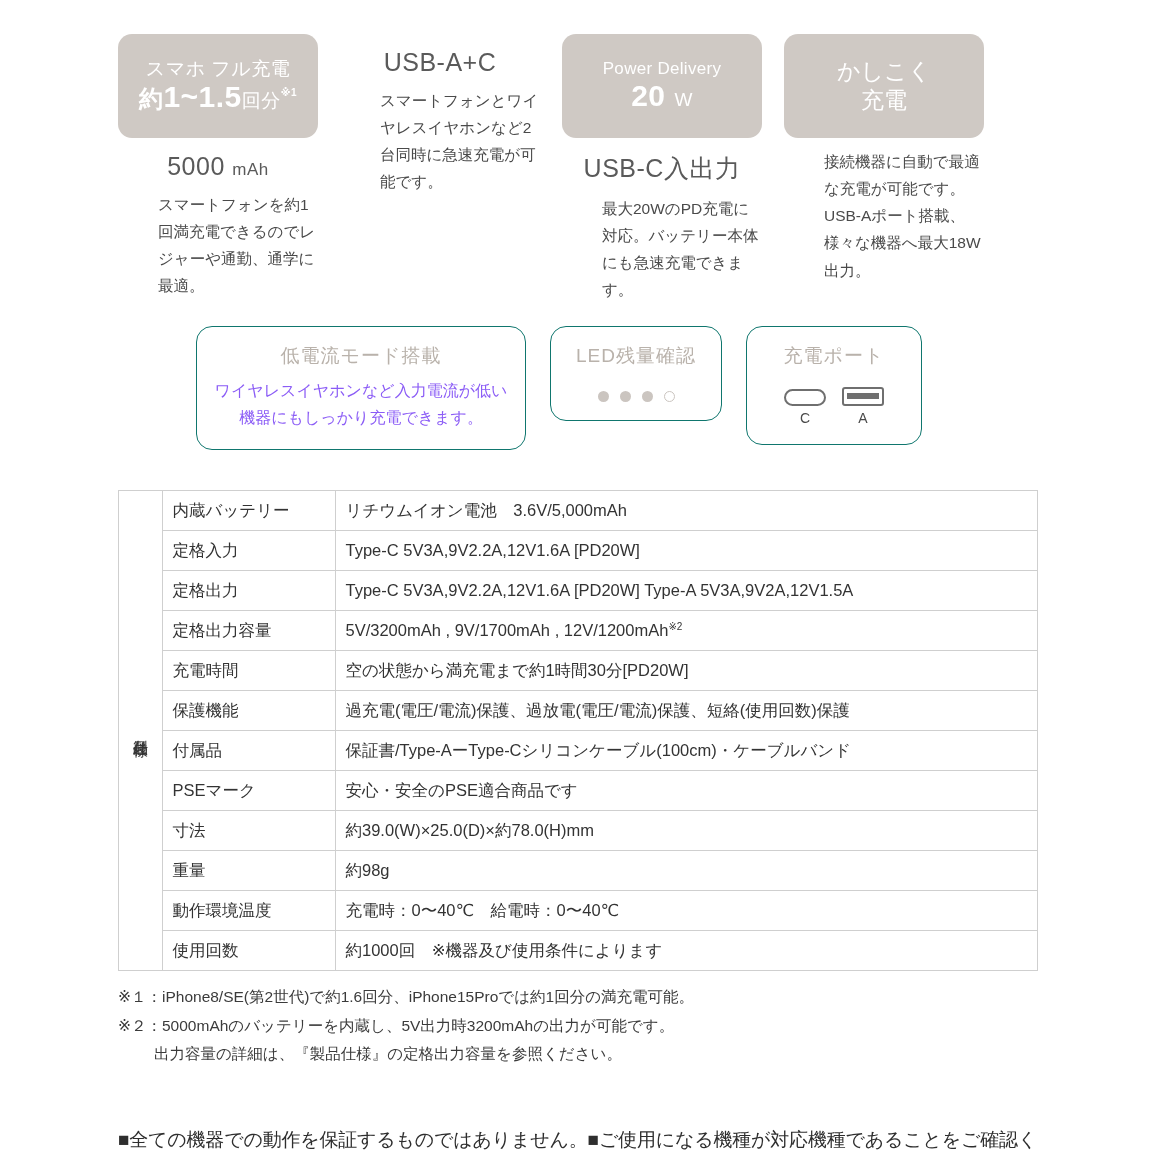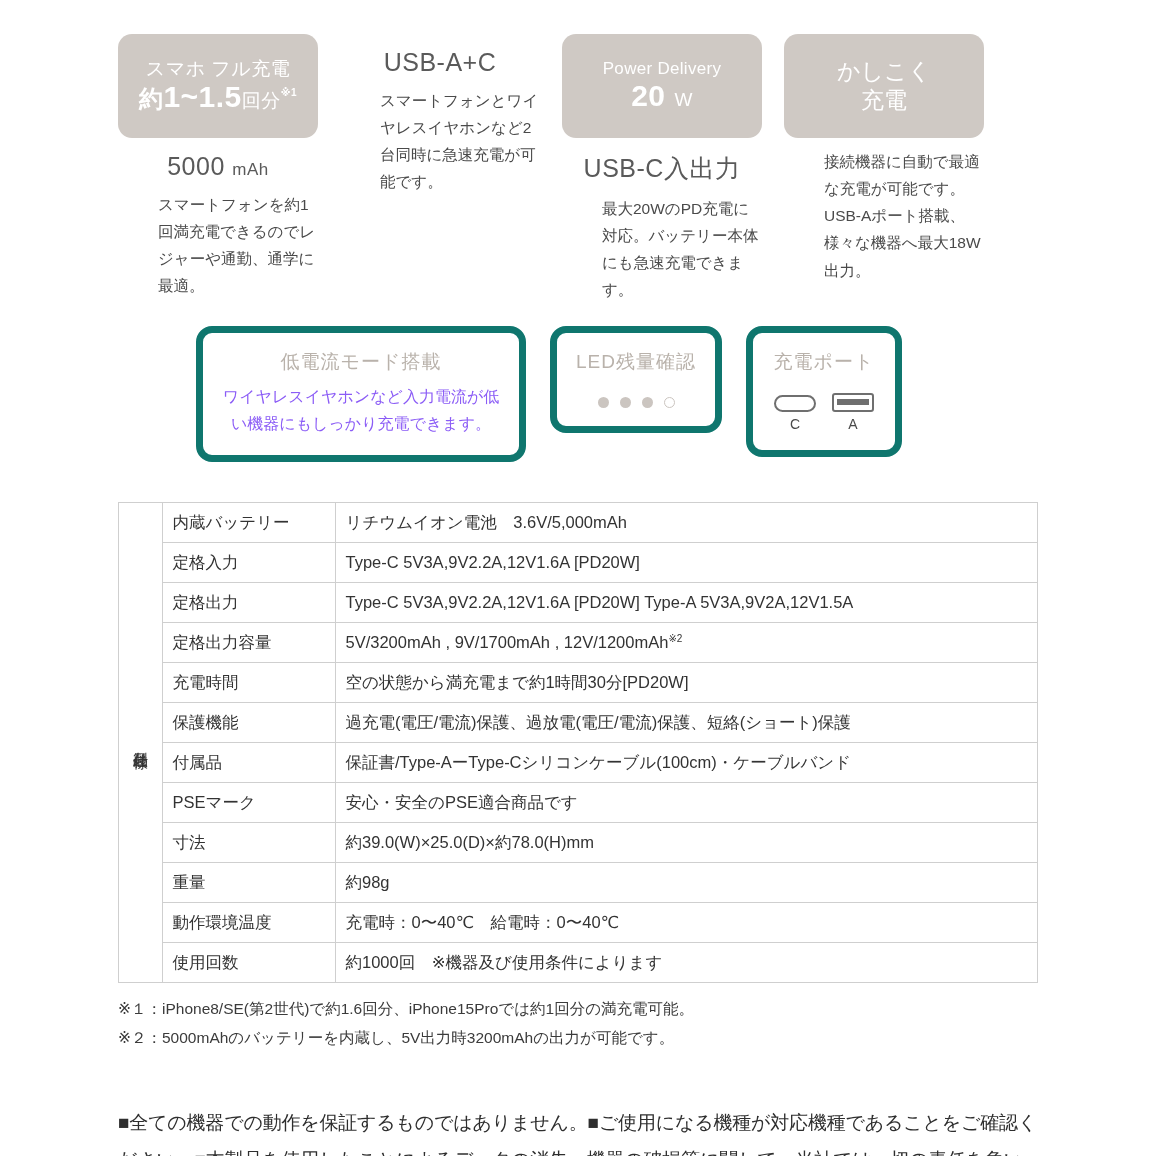--- a/index.html
+++ b/index.html
@@ -61,41 +61,41 @@
 
   
   .cards{
     display:flex;
     gap:24px;
     padding:22px 118px 0 196px;
     box-sizing:border-box;
     align-items:flex-start;
   }
   .card{
-    border:7px solid #0f766e;
+    border:1px solid #0f766e;
     border-radius:16px;
     background:#fff;
     box-sizing:border-box;
     padding:16px 14px 18px 14px;
     text-align:center;
   }
   .card-title{
     font-size:19px;
     color:#b9b2ab;
     letter-spacing:1px;
     margin-bottom:8px;
   }
   .card-body{
     font-size:16px;
     line-height:1.7;
     color:#8b5cf6;
   }
   .card.lowcurrent{width:330px;}
   .card.led{width:172px;}
-  .card.port{width:156px;}
+  .card.port{width:176px;}
 
   .leds{display:flex;justify-content:center;align-items:center;gap:11px;margin-top:22px;}
   .led-dot{width:11px;height:11px;border-radius:50%;background:#cbc5c0;}
   .led-dot.off{background:#fff;border:1.5px solid #cbc5c0;box-sizing:border-box;}
 
   .ports{display:flex;justify-content:center;align-items:flex-end;gap:16px;margin-top:18px;}
   .port-item{display:flex;flex-direction:column;align-items:center;}
   .port-c{
     width:42px;height:17px;border:2px solid #6f6f6f;border-radius:9px;box-sizing:border-box;
   }
@@ -245,21 +245,21 @@
         <tr>
           <td class="key">定格出力容量</td>
           <td class="val"><span>5V/3200mAh , 9V/1700mAh , 12V/1200mAh</span><sup>※2</sup></td>
         </tr>
         <tr>
           <td class="key">充電時間</td>
           <td class="val">空の状態から満充電まで約1時間30分[PD20W]</td>
         </tr>
         <tr>
           <td class="key">保護機能</td>
-          <td class="val">過充電(電圧/電流)保護、過放電(電圧/電流)保護、短絡(ショート)保護</td>
+          <td class="val">過充電(電圧/電流)保護、過放電(電圧/電流)保護、短絡(使用回数)保護</td>
         </tr>
         <tr>
           <td class="key">付属品</td>
           <td class="val">保証書/Type-AーType-Cシリコンケーブル(100cm)・ケーブルバンド</td>
         </tr>
         <tr>
           <td class="key">PSEマーク</td>
           <td class="val">安心・安全のPSE適合商品です</td>
         </tr>
         <tr>
@@ -278,17 +278,18 @@
           <td class="key">使用回数</td>
           <td class="val">約1000回　※機器及び使用条件によります</td>
         </tr>
       </tbody>
     </table>
   </div>
 
   <div class="notes">
     <div>※１：iPhone8/SE(第2世代)で約1.6回分、iPhone15Proでは約1回分の満充電可能。</div>
     <div>※２：5000mAhのバッテリーを内蔵し、5V出力時3200mAhの出力が可能です。</div>
+    <span class="indent">出力容量の詳細は、『製品仕様』の定格出力容量を参照ください。</span>
   </div>
 
   <div class="disclaimer">■全ての機器での動作を保証するものではありません。■ご使用になる機種が対応機種であることをご確認ください。■本製品を使用したことによるデータの消失・機器の破損等に関して、当社では一切の責任を負いませんので、予めご了承ください。■本製品の保守・サポートの適用範囲は日本国内のみとなります。■製品およびパッケージは改良のため予告なく変更する場合があります。■記載されている名称・商品名は各社の商標または登録商標です。</div>
 
 </div>
 
 </body></html>

